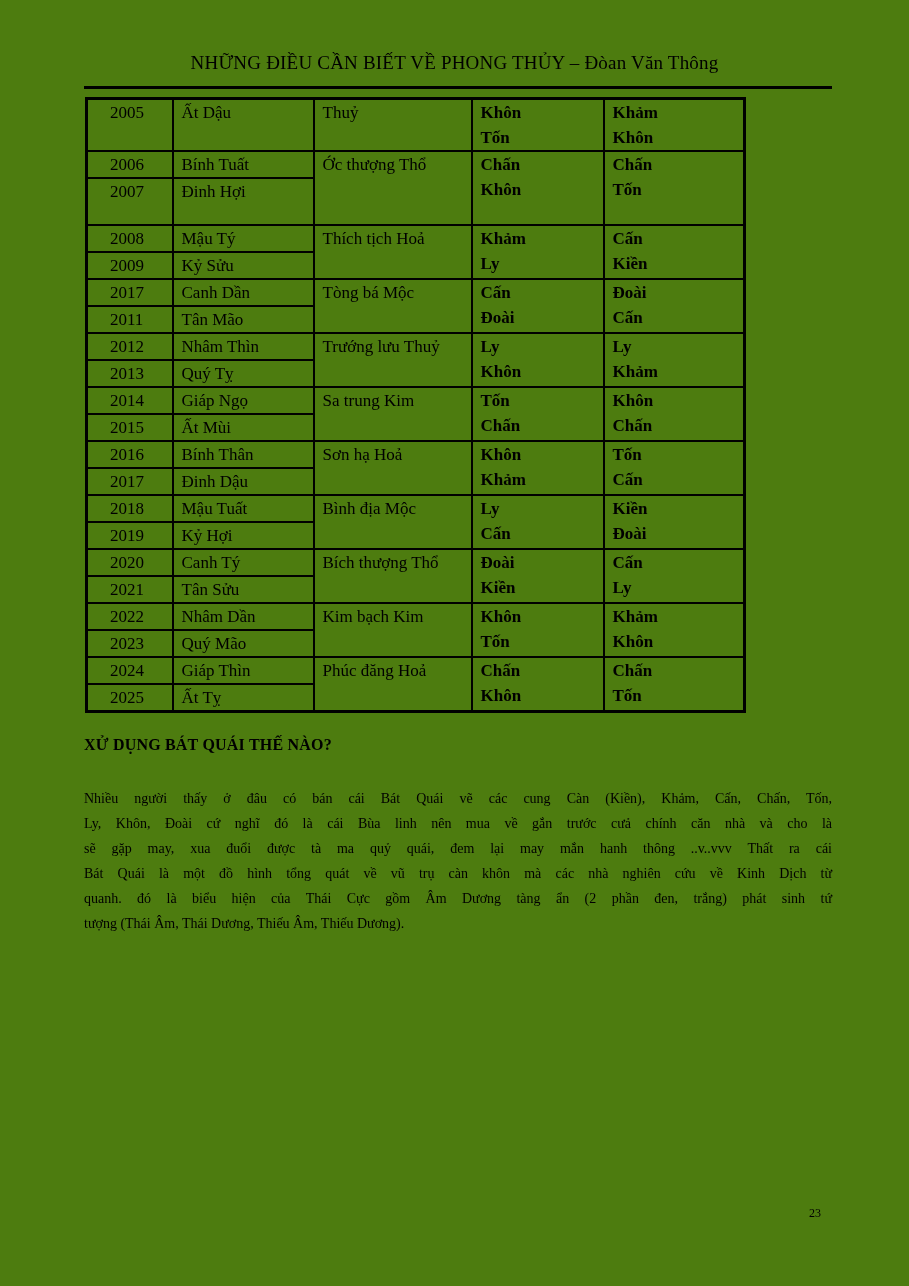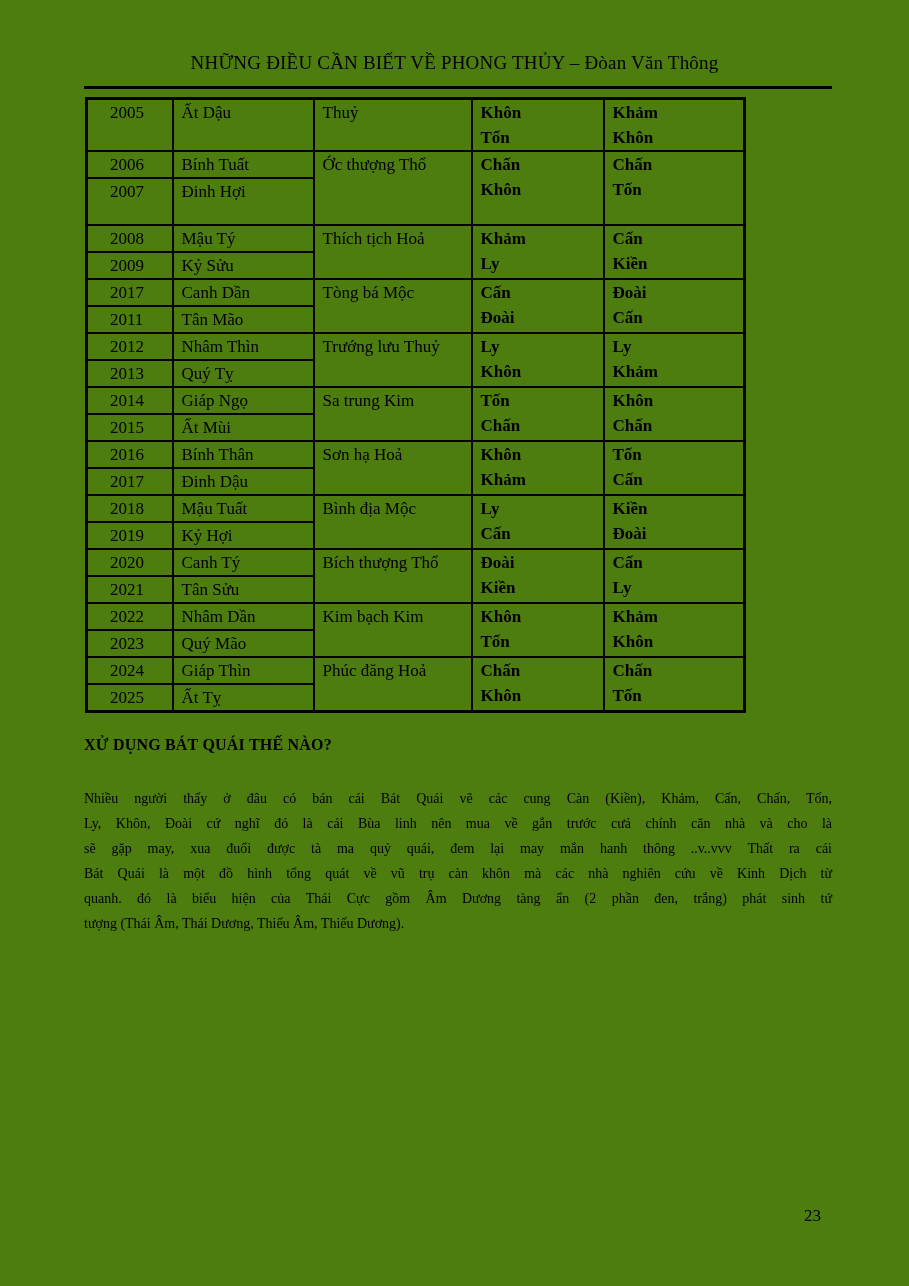--- a/index.html
+++ b/index.html
@@ -57,21 +57,21 @@
     text-align:justify;
     text-align-last:justify;
     white-space:normal;
   }
   .para-line:last-child{
     text-align-last:left;
   }
   .page-number{
     position:absolute;top:1206px;left:84px;width:737px;
     text-align:right;
-    font-size:17px;
+    font-size:12px;
   }
 </style>
 </head>
 <body>
 
 <div class="page">
 
   <div class="header-title">NHỮNG ĐIỀU CẦN BIẾT VỀ PHONG THỦY – Đòan Văn Thông</div>
 
   <div class="header-rule"></div>

